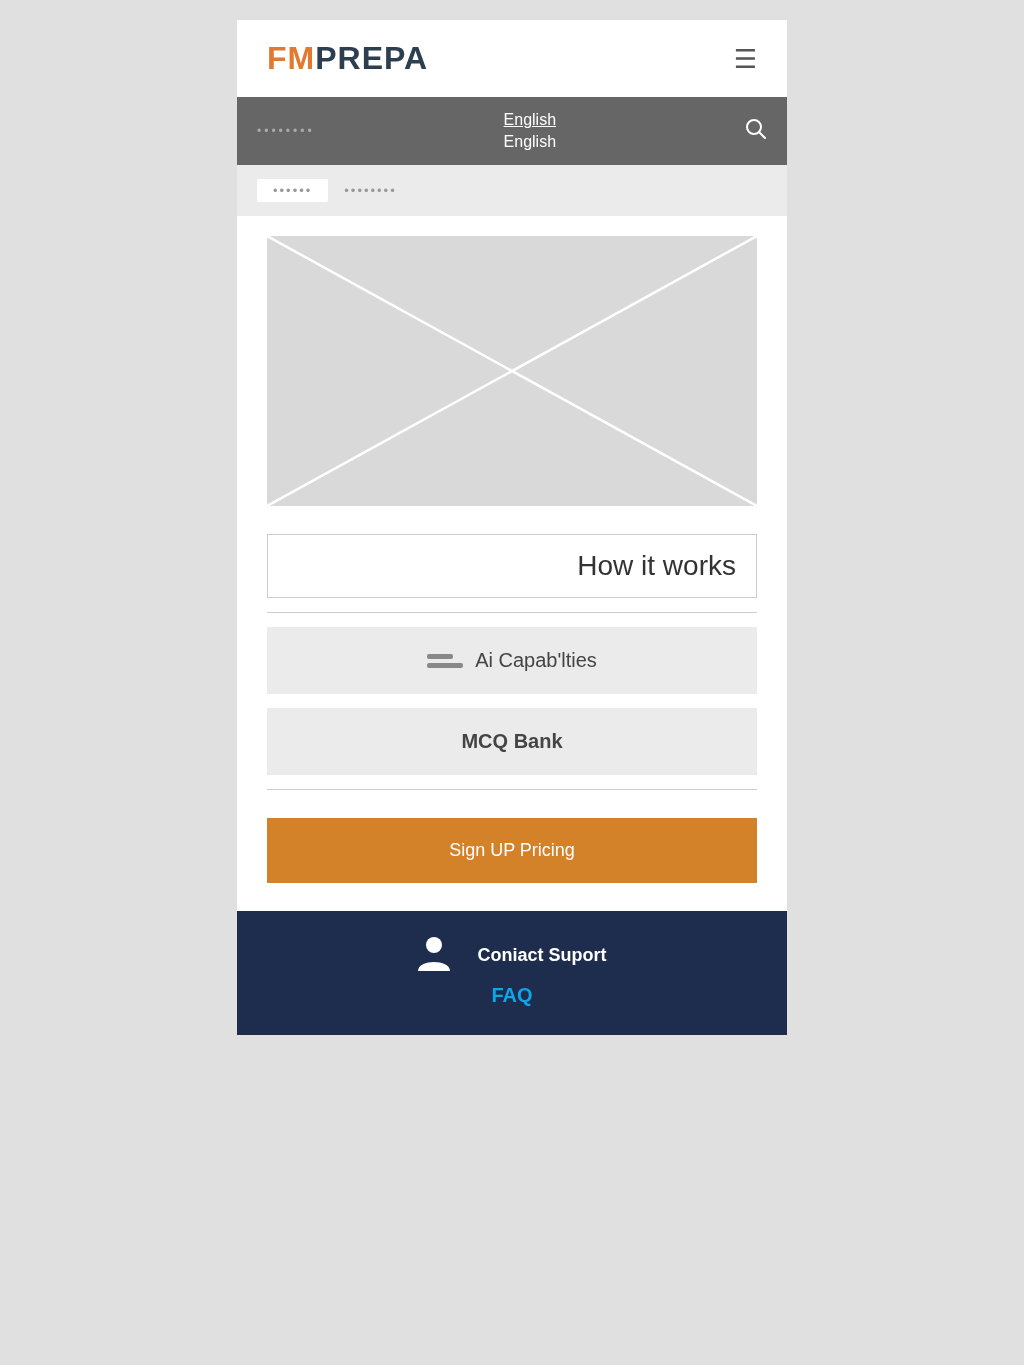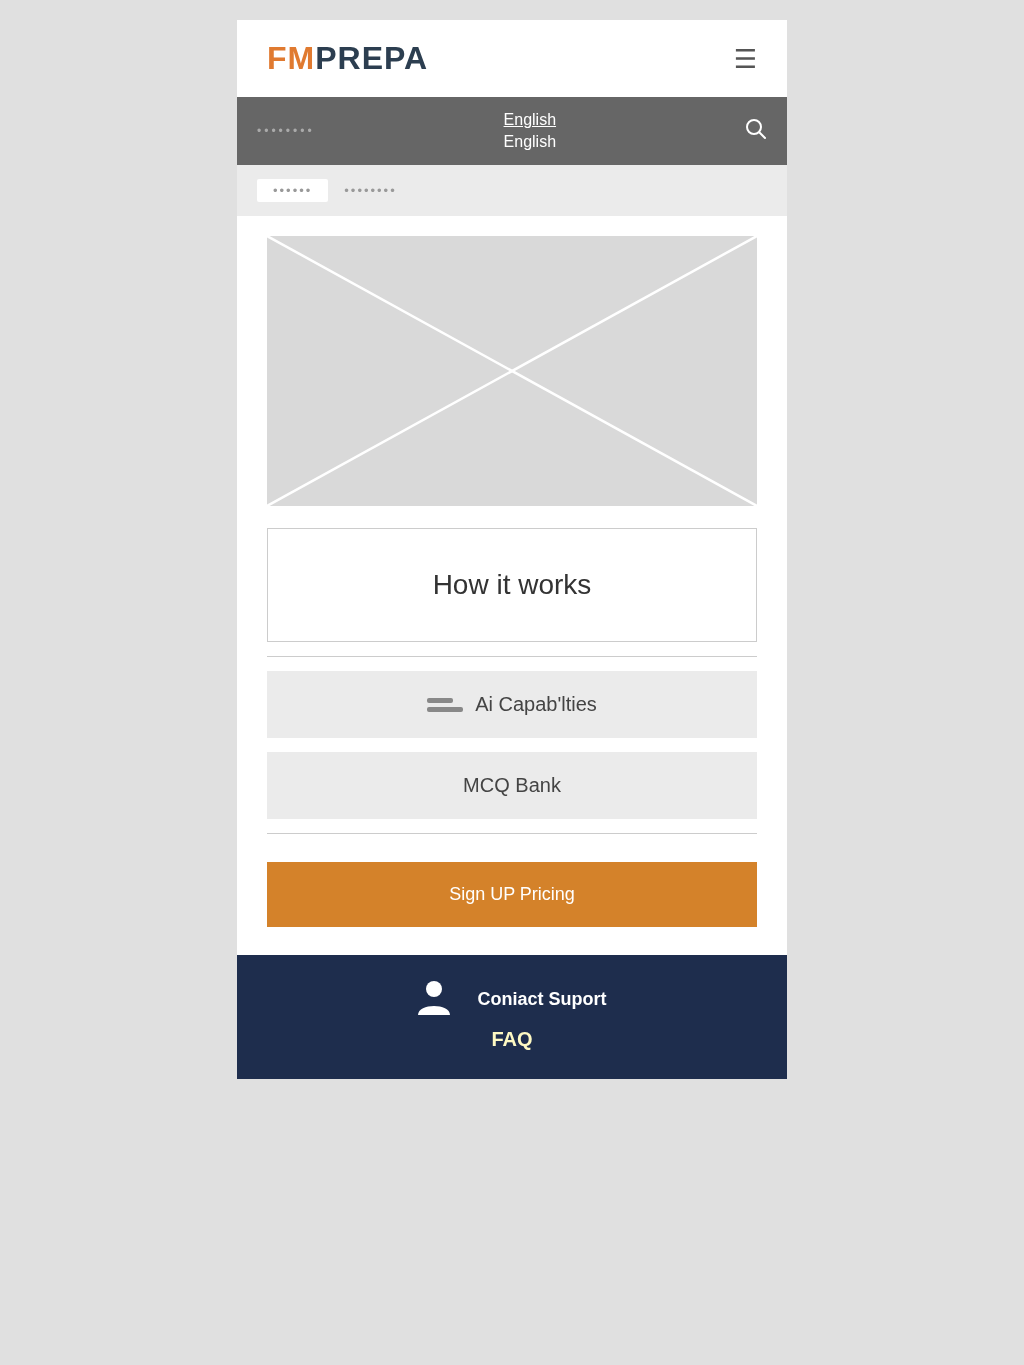--- a/index.html
+++ b/index.html
@@ -122,24 +122,24 @@
       overflow: hidden;
     }
 
     .hero-image svg {
       width: 100%;
       height: 100%;
     }
 
     
     .how-it-works-box {
-      margin: 22px 30px 10px;
+      margin: 28px 30px 10px;
       border: 1.5px solid #cccccc;
-      padding: 40px 20px;
-      text-align: center;
+      padding: 15px 20px;
+      text-align: right;
     }
 
     .how-it-works-title {
       font-size: 28px;
       font-weight: 300;
       color: #333333;
     }
 
     .divider {
       border: none;
@@ -190,21 +190,21 @@
       background: #ebebeb;
       padding: 22px 20px;
       display: flex;
       align-items: center;
       justify-content: center;
     }
 
     .mcq-label {
       font-size: 20px;
       color: #444;
-      font-weight: 400;
+      font-weight: 700;
     }
 
     
     .signup-btn {
       margin: 28px 30px;
       background: #d4822a;
       color: #ffffff;
       padding: 22px 20px;
       text-align: center;
       font-size: 18px;
@@ -237,21 +237,21 @@
       line-height: 1;
     }
 
     .footer-contact-text {
       color: #ffffff;
       font-size: 18px;
       font-weight: 600;
     }
 
     .footer-faq {
-      color: #fef9c3;
+      color: #0ea5e9;
       font-size: 20px;
       font-weight: 700;
       text-align: center;
       margin-top: 4px;
     }
   </style>
 </head>
 <body>
 
 <div class="page-wrapper">

